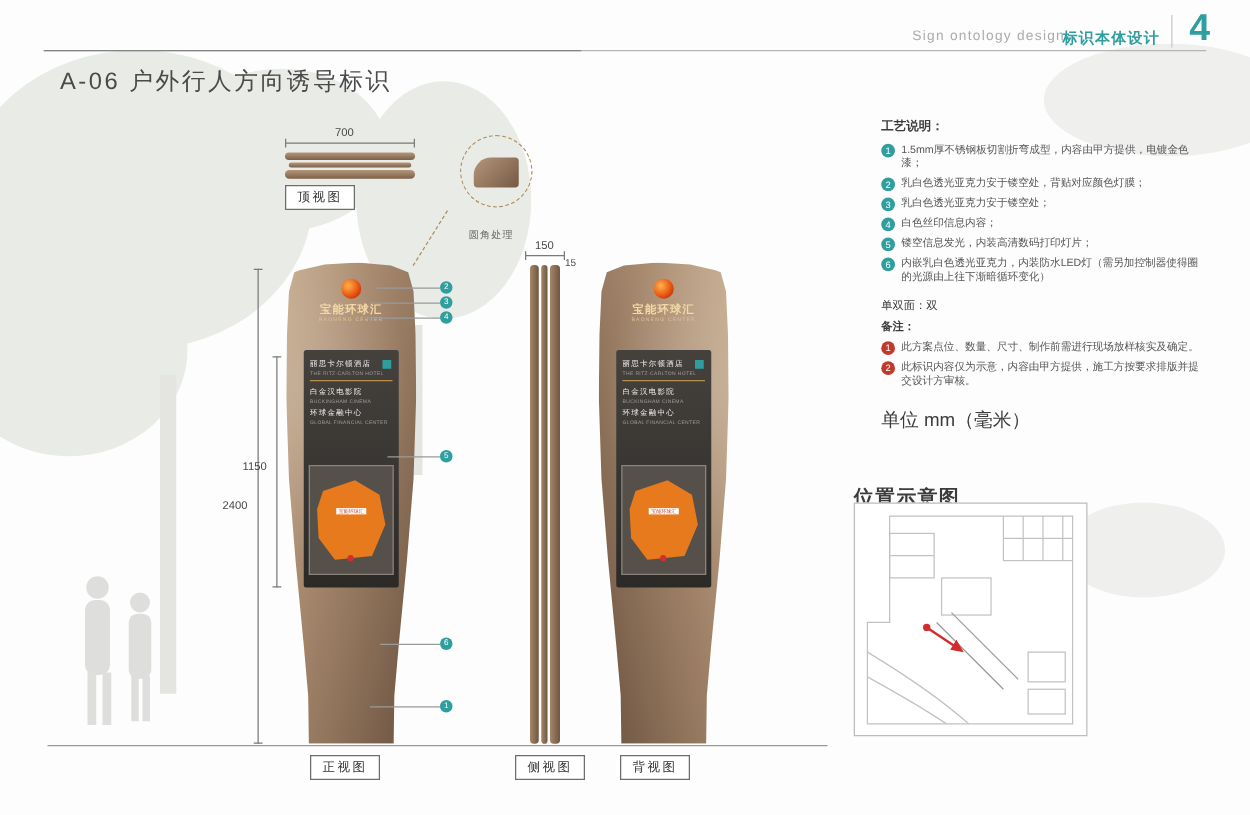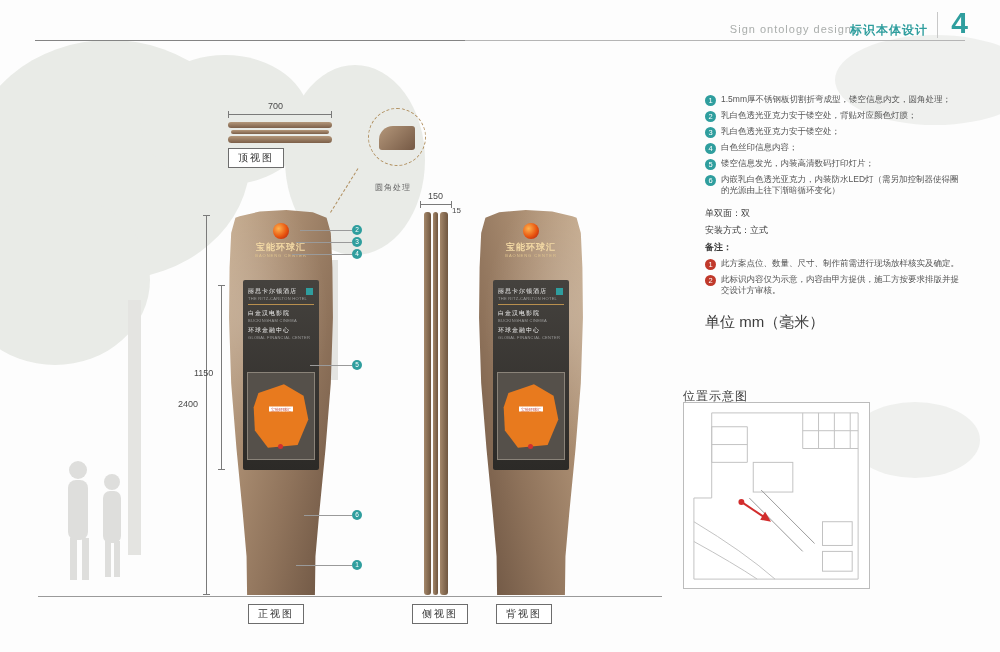--- a/index.html
+++ b/index.html
@@ -91,21 +91,21 @@
   .notes { position:absolute; left:705px; top:94px; width:262px; font-size:8.5px; color:#555; }
   .notes-title { font-size:10px; color:#3c3c3c; font-weight:bold; margin-bottom:6px; }
   .proc-item { display:flex; gap:5px; margin-bottom:4px; line-height:1.35; }
   .numb { flex:0 0 11px; width:11px; height:11px; border-radius:50%; background:#2f9e9e;
     color:#fff; font-size:7.5px; line-height:11px; text-align:center; margin-top:1px; }
   .numb.red { background:#c0392b; }
   .spec-line { margin:4px 0; font-size:9px; color:#3c3c3c; }
   .unit-line { margin-top:16px; font-size:15px; color:#3c3c3c; }
 
   
-  .loc-title { position:absolute; left:683px; top:388px; font-size:12px; font-weight:normal; color:#3c3c3c; letter-spacing:1px; }
+  .loc-title { position:absolute; left:683px; top:388px; font-size:16px; font-weight:bold; color:#3c3c3c; letter-spacing:1px; }
   .loc-box { position:absolute; left:683px; top:402px; width:187px; height:187px;
     background:#fff; border:1px solid #bcbcbc; }
 </style>
 </head>
 <body>
 
 <div class="canvas">
 
   <svg class="wm" width="1000" height="652">
     <g fill="#e9ebe7">
@@ -133,20 +133,21 @@
       <ellipse cx="915" cy="440" rx="65" ry="38"></ellipse>
     </g>
   </svg>
 
   <div class="hdr-en">Sign ontology design</div>
   <div class="hdr-zh">标识本体设计</div>
   <div class="hdr-div"></div>
   <div class="hdr-num">4</div>
   <div class="rule"></div>
   <div class="rule-dark"></div>
+  <div class="page-title">A-06 户外行人方向诱导标识</div>
 
   <div class="dim-h" style="left:228px; top:114px; width:104px;"></div>
   <div class="dim-label" style="left:268px; top:101px;">700</div>
   <div class="tv-bar" style="left:228px; top:122px; width:104px; height:6px;"></div>
   <div class="tv-bar" style="left:231px; top:130px; width:98px; height:4px;"></div>
   <div class="tv-bar" style="left:228px; top:136px; width:104px; height:7px;"></div>
   <div class="viewlabel" style="left:228px; top:148px;">顶视图</div>
 
   <div class="detail-circle" style="left:368px; top:108px;"></div>
   <div class="corner-shape" style="left:379px; top:126px;"></div>
@@ -236,24 +237,25 @@
         <div class="map-tag">宝能环球汇</div>
         <div class="map-marker"></div>
       </div>
     </div>
   </div>
   <div class="viewlabel" style="left:496px; top:604px;">背视图</div>
 
   <div class="ground"></div>
 
   <div class="notes">
+    <div class="notes-title">工艺说明：</div>
 
     <div class="proc-item">
       <span class="numb">1</span>
-      <span>1.5mm厚不锈钢板切割折弯成型，镂空信息内文，圆角处理；</span>
+      <span>1.5mm厚不锈钢板切割折弯成型，内容由甲方提供，电镀金色漆；</span>
     </div>
     <div class="proc-item">
       <span class="numb">2</span>
       <span>乳白色透光亚克力安于镂空处，背贴对应颜色灯膜；</span>
     </div>
     <div class="proc-item">
       <span class="numb">3</span>
       <span>乳白色透光亚克力安于镂空处；</span>
     </div>
     <div class="proc-item">
@@ -263,21 +265,20 @@
     <div class="proc-item">
       <span class="numb">5</span>
       <span>镂空信息发光，内装高清数码打印灯片；</span>
     </div>
     <div class="proc-item">
       <span class="numb">6</span>
       <span>内嵌乳白色透光亚克力，内装防水LED灯（需另加控制器使得圈的光源由上往下渐暗循环变化）</span>
     </div>
 
     <div class="spec-line" style="margin-top:10px;">单双面：双</div>
-    <div class="spec-line">安装方式：立式</div>
     <div class="spec-line" style="font-weight:bold;">备注：</div>
 
     <div class="proc-item">
       <span class="numb red">1</span>
       <span>此方案点位、数量、尺寸、制作前需进行现场放样核实及确定。</span>
     </div>
     <div class="proc-item">
       <span class="numb red">2</span>
       <span>此标识内容仅为示意，内容由甲方提供，施工方按要求排版并提交设计方审核。</span>
     </div>

